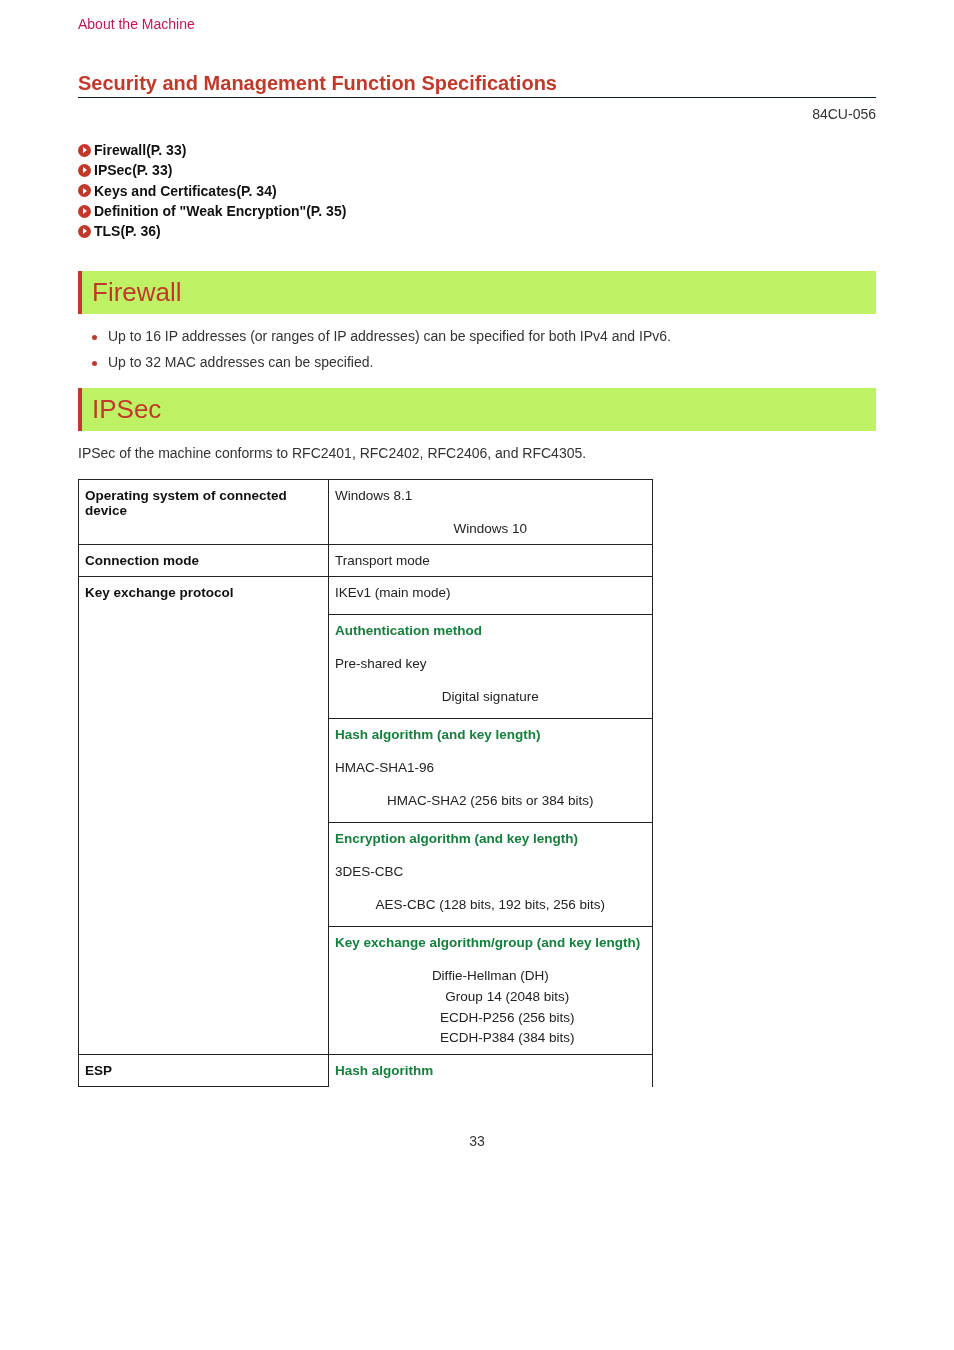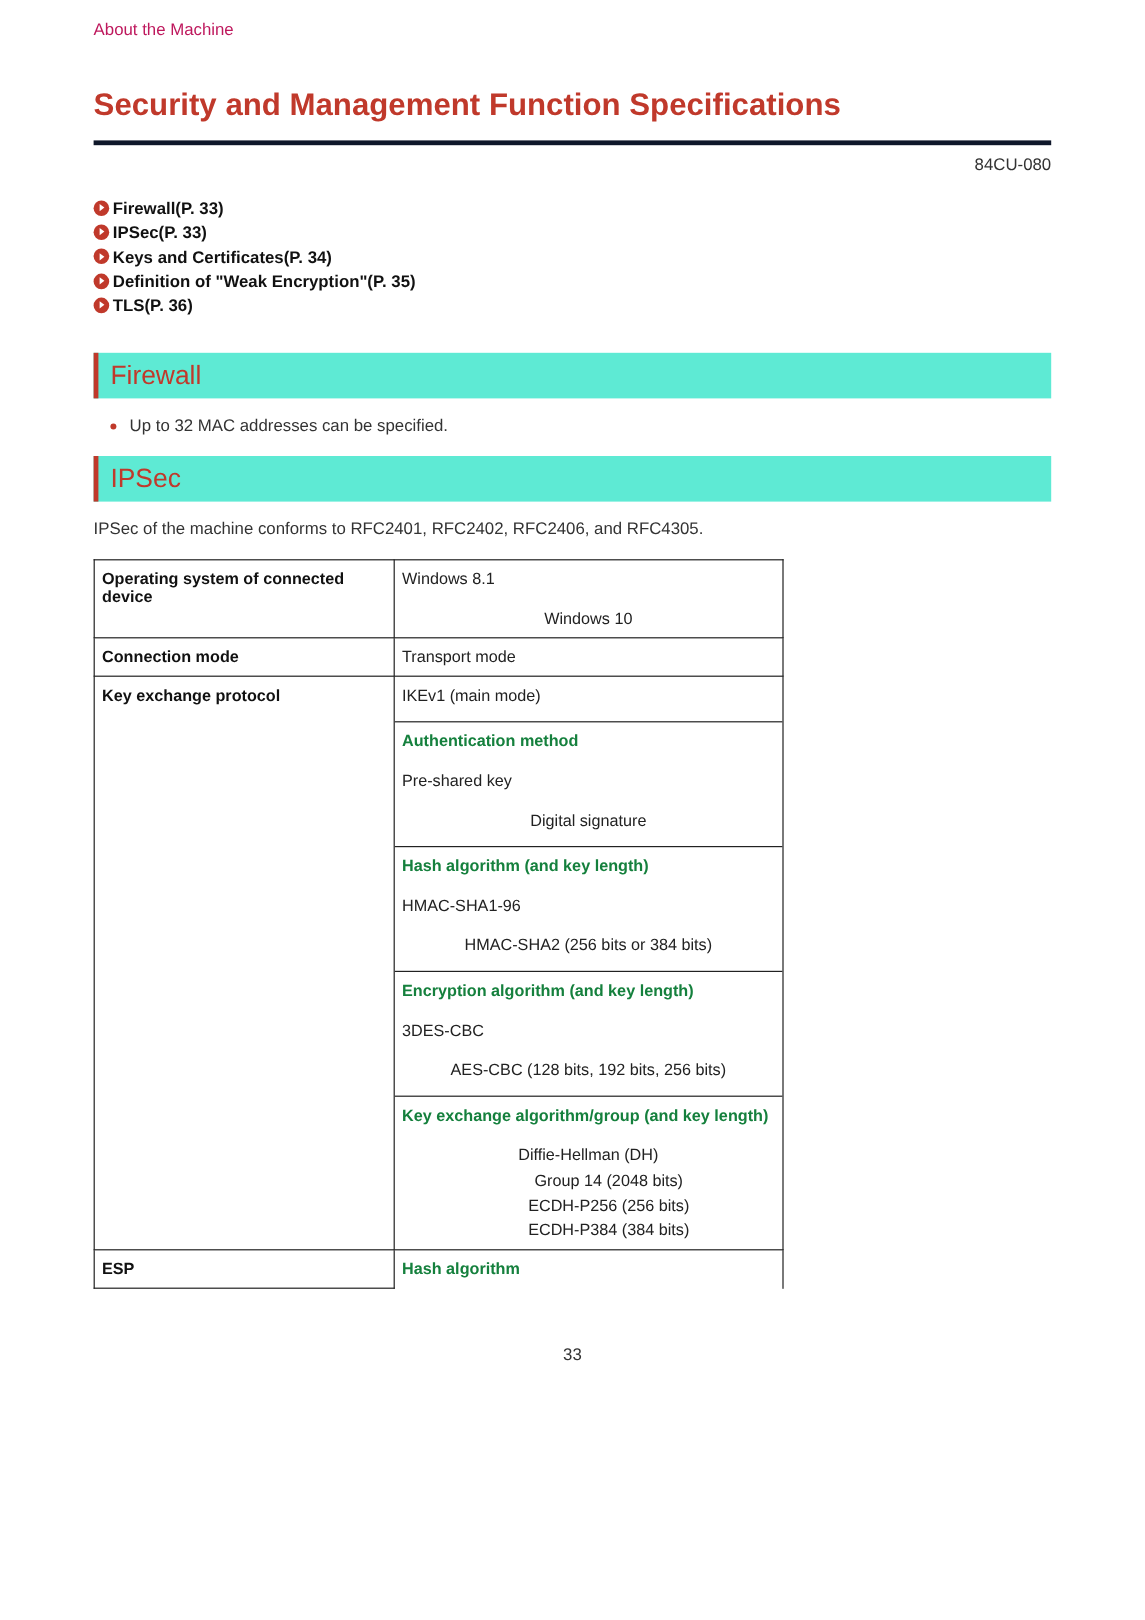--- a/index.html
+++ b/index.html
@@ -13,25 +13,25 @@
     background: #fff;
     padding: 16px 78px 30px 78px;
   }
   .top-header {
     text-align: left;
     font-size: 14px;
     color: #be185d;
     margin-bottom: 40px;
   }
   .page-title {
-    font-size: 26px;
+    font-size: 20px;
     font-weight: bold;
     color: #c0392b;
-    padding-bottom: 14px;
-    border-bottom: 4px solid #0f172a;
+    padding-bottom: 2px;
+    border-bottom: 1px solid #0f172a;
     margin-bottom: 8px;
   }
   .doc-code {
     text-align: right;
     font-size: 14px;
     color: #333;
     margin-bottom: 18px;
   }
   .toc { margin-bottom: 30px; }
   .toc-item {
@@ -56,23 +56,23 @@
   .toc-icon::after {
     content: "";
     display: block;
     width: 0; height: 0;
     border-left: 4px solid #fff;
     border-top: 3px solid transparent;
     border-bottom: 3px solid transparent;
     margin-left: 1px;
   }
   .section-heading {
-    font-size: 22px;
+    font-size: 26px;
     color: #c0392b;
-    background: #5eead4;
+    background: #bef264;
     border-left: 4px solid #c0392b;
     padding: 6px 10px;
     margin: 18px 0 14px 0;
     font-weight: normal;
   }
   ul.bullets {
     list-style: none;
     padding: 0;
     margin: 0 0 16px 14px;
   }
@@ -124,21 +124,21 @@
     margin-top: 46px;
     color: #333;
   }
 </style>
 </head>
 <body>
 
 <div class="top-header">About the Machine</div>
 
 <div class="page-title">Security and Management Function Specifications</div>
-<div class="doc-code">84CU-080</div>
+<div class="doc-code">84CU-056</div>
 
 <div class="toc">
   <div class="toc-item">
     <span class="toc-icon"></span>
     <span>Firewall(P. 33)</span>
   </div>
   <div class="toc-item">
     <span class="toc-icon"></span>
     <span>IPSec(P. 33)</span>
   </div>
@@ -151,20 +151,21 @@
     <span>Definition of "Weak Encryption"(P. 35)</span>
   </div>
   <div class="toc-item">
     <span class="toc-icon"></span>
     <span>TLS(P. 36)</span>
   </div>
 </div>
 
 <div class="section-heading">Firewall</div>
 <ul class="bullets">
+  <li>Up to 16 IP addresses (or ranges of IP addresses) can be specified for both IPv4 and IPv6.</li>
   <li>Up to 32 MAC addresses can be specified.</li>
 </ul>
 
 <div class="section-heading">IPSec</div>
 <p class="intro">IPSec of the machine conforms to RFC2401, RFC2402, RFC2406, and RFC4305.</p>
 
 <table class="spec">
   <tbody>
       <tr>
     <th>Operating system of connected device</th>

